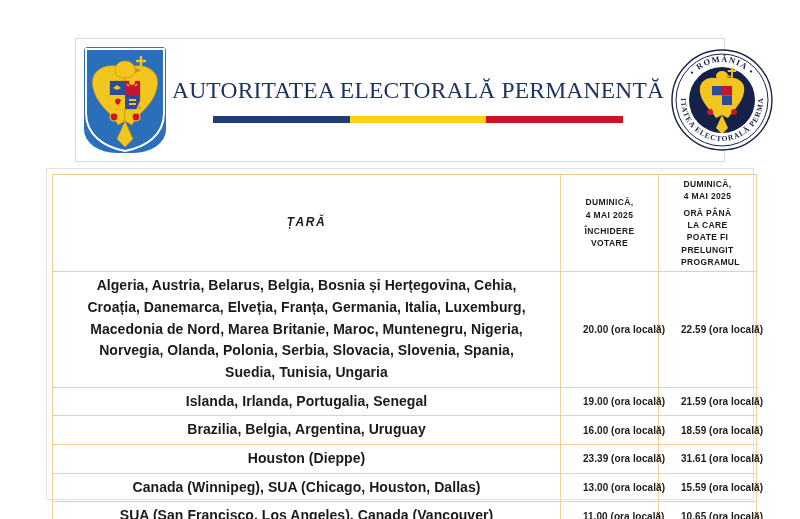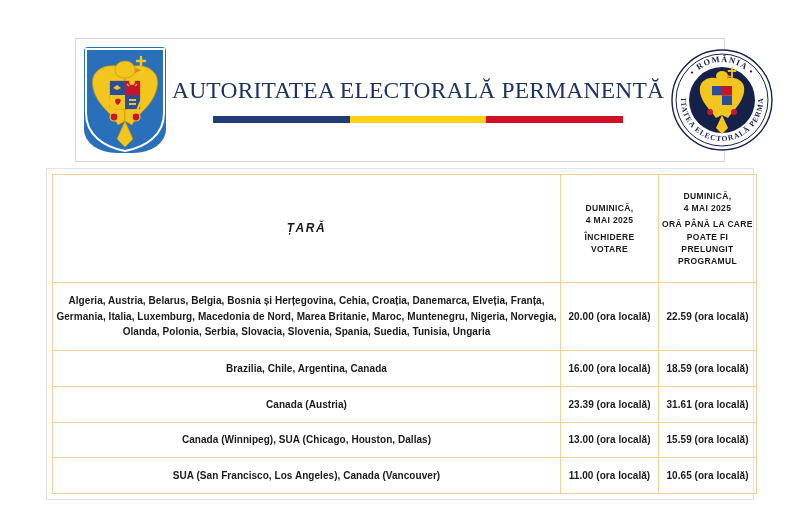--- a/index.html
+++ b/index.html
@@ -84,21 +84,21 @@
     width:100%;height:100%;
     border-collapse:collapse;
     table-layout:fixed;
     border:1px solid #f4cf96;
   }
   #schedule-table td{
     border:1px solid #f4cf96;
     vertical-align:middle;
     text-align:center;
     color:#1a1a1a;
-    padding:3px 1px;
+    padding:3px 22px;
   }
   .col-country{width:508px;}
   .col-close{width:98px;}
   .col-extend{width:98px;}
 
   
   .hdr{
     height:72px;
     font-weight:bold;
     font-size:8.5px;
@@ -109,21 +109,21 @@
     font-size:12px;
     letter-spacing:1.6px;
     font-weight:bold;
     font-style:italic;
   }
   .hdr-date{display:block;}
   .hdr-sub{display:block;margin-top:4px;}
 
   
   .cell-country{
-    font-size:10px;
+    font-size:14px;
     font-weight:bold;
     line-height:1.55;
     letter-spacing:.05px;
   }
   .cell-time{
     font-size:10px;
     font-weight:bold;
     letter-spacing:.05px;
     white-space:nowrap;
   }
@@ -241,26 +241,31 @@
           <span class="hdr-sub">ORĂ PÂNĂ LA CARE<br>POATE FI PRELUNGIT<br>PROGRAMUL</span>
         </td>
       </tr>
 
       <tr class="data-row tall">
         <td class="cell-country">Algeria, Austria, Belarus, Belgia, Bosnia și Herțegovina, Cehia, Croația, Danemarca, Elveția, Franța, Germania, Italia, Luxemburg, Macedonia de Nord, Marea Britanie, Maroc, Muntenegru, Nigeria, Norvegia, Olanda, Polonia, Serbia, Slovacia, Slovenia, Spania, Suedia, Tunisia, Ungaria</td>
         <td class="cell-time">20.00 (ora locală)</td>
         <td class="cell-time">22.59 (ora locală)</td>
       </tr>
       <tr class="data-row">
-        <td class="cell-country">Brazilia, Chile, Argentina, Canada</td>
+        <td class="cell-country">Islanda, Irlanda, Portugalia, Senegal</td>
+        <td class="cell-time">19.00 (ora locală)</td>
+        <td class="cell-time">21.59 (ora locală)</td>
+      </tr>
+      <tr class="data-row">
+        <td class="cell-country">Brazilia, Belgia, Argentina, Uruguay</td>
         <td class="cell-time">16.00 (ora locală)</td>
         <td class="cell-time">18.59 (ora locală)</td>
       </tr>
       <tr class="data-row">
-        <td class="cell-country">Canada (Austria)</td>
+        <td class="cell-country">Houston (Dieppe)</td>
         <td class="cell-time">23.39 (ora locală)</td>
         <td class="cell-time">31.61 (ora locală)</td>
       </tr>
       <tr class="data-row">
         <td class="cell-country">Canada (Winnipeg), SUA (Chicago, Houston, Dallas)</td>
         <td class="cell-time">13.00 (ora locală)</td>
         <td class="cell-time">15.59 (ora locală)</td>
       </tr>
       <tr class="data-row">
         <td class="cell-country">SUA (San Francisco, Los Angeles), Canada (Vancouver)</td>

